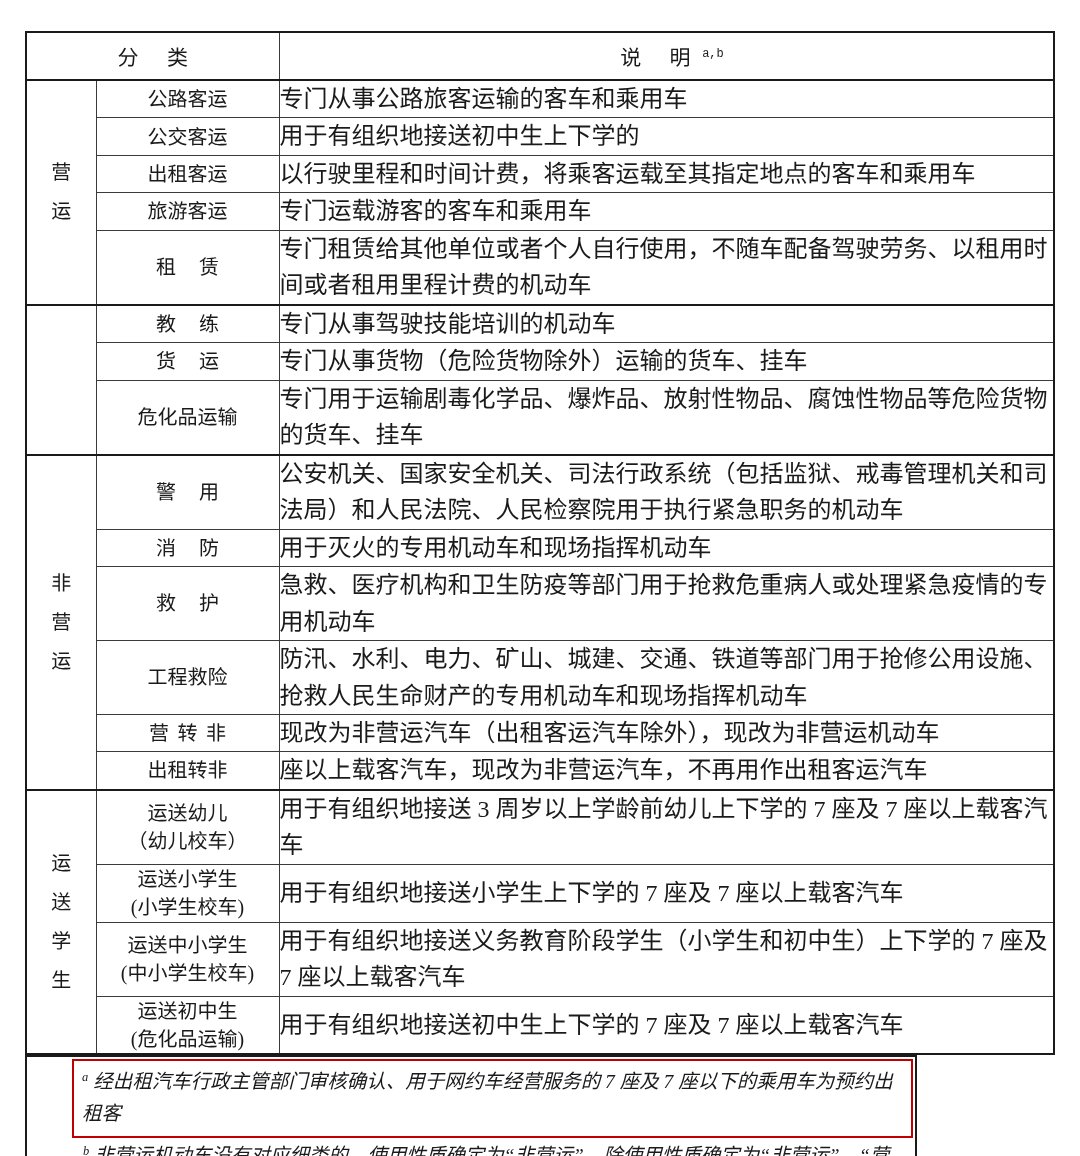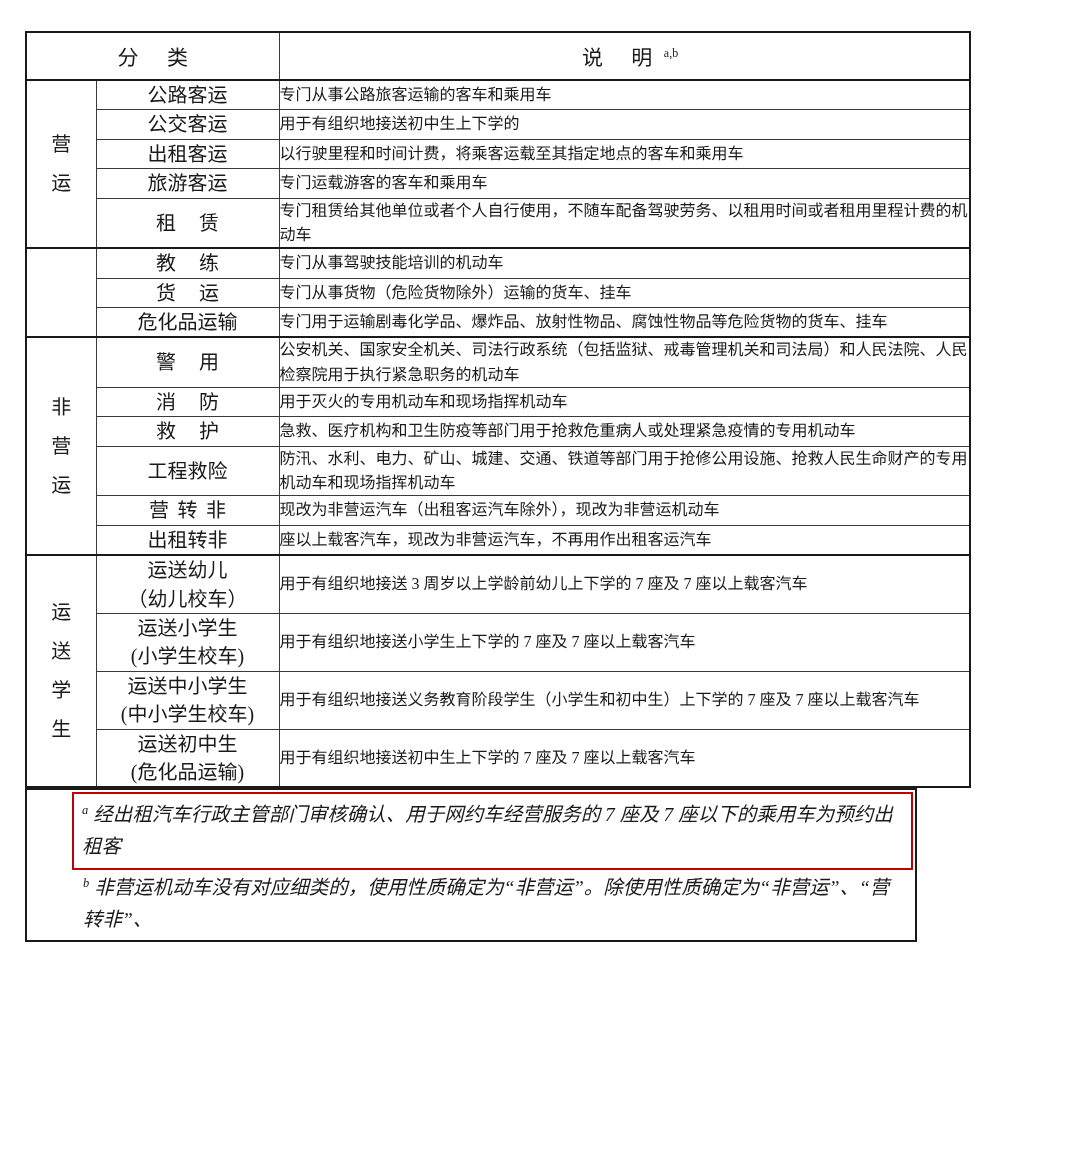--- a/index.html
+++ b/index.html
@@ -20,21 +20,21 @@
   .page {
     position: absolute;
     left: 25px;
     top: 31px;
     width: 1030px;
   }
 
   table.classification {
     border-collapse: collapse;
     table-layout: fixed;
-    width: 946px;
+    width: 1030px;
     border-top: 2.2px solid #1a1a1a;
     border-bottom: 2.2px solid #1a1a1a;
     border-left: 2.2px solid #1a1a1a;
     border-right: 2.2px solid #1a1a1a;
   }
 
   table.classification td,
   table.classification th {
     border: 1px solid #3a3a3a;
     vertical-align: middle;
@@ -52,21 +52,21 @@
     height: 46px;
     text-align: center;
     font-size: 21px;
     border-bottom: 2.2px solid #1a1a1a !important;
   }
   .hdr .sp2 { letter-spacing: 0.55em; padding-left: 0.55em; }
   .hdr sup {
     font-size: 12px;
     vertical-align: super;
     letter-spacing: 0;
-    font-family: Liberation Serif, serif;
+    font-family: Liberation Mono, monospace;
     text-align: center;
   }
 
   
   .group-cell {
     text-align: center;
     font-size: 20px;
     line-height: 1.95;
   }
   .group-cell .vtxt {
@@ -81,21 +81,21 @@
     line-height: 1.42;
     padding: 7px 4px;
   }
   .sub-cell .s-wide { letter-spacing: 1.15em; padding-left: 1.15em; }
   .sub-cell .s-med  { letter-spacing: 0.42em; padding-left: 0.42em; text-align: center; }
   .sub-cell .l2 { display: block; }
 
   
   .desc-cell {
     text-align: left;
-    font-size: 16px;
+    font-size: 24px;
     line-height: 1.52;
     padding: 8px 11px 8px 13px;
   }
 
   
   tr.group-top > td { border-top: 2.2px solid #1a1a1a; }
 
   
   .footnotes {
     border-left: 2.2px solid #1a1a1a;

